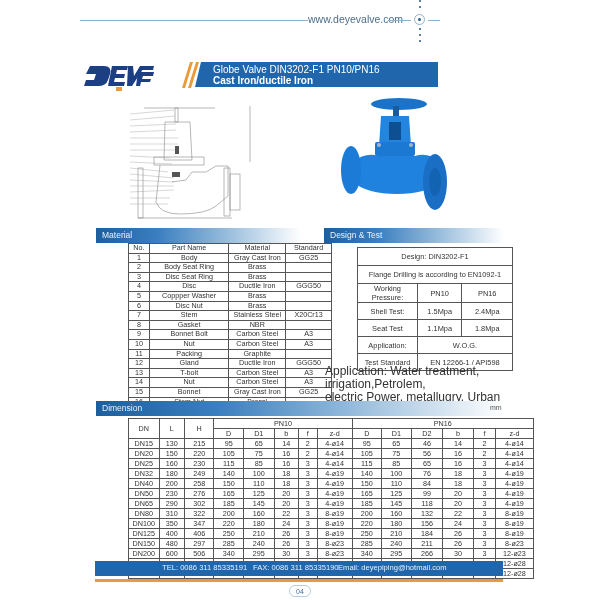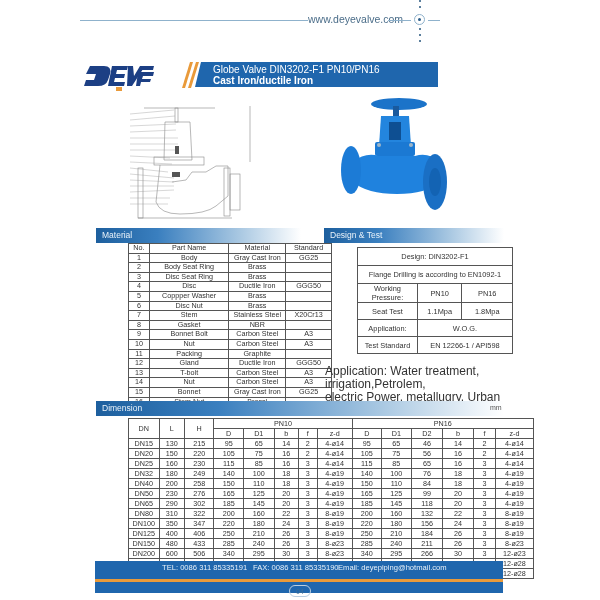--- a/index.html
+++ b/index.html
@@ -30,21 +30,21 @@
   
   table { border-collapse:collapse; font-family:"Liberation Sans", sans-serif;margin-left:32px; }
   .mat td, .mat th { border:1px solid #555; font-size:7.2px; font-weight:normal; text-align:center; padding:0; height:8.6px; line-height:8.6px; color:#333; }
   .dt td { border:1px solid #555; font-size:7.4px; text-align:center; color:#333; padding:0; }
   .dim td, .dim th { border:1px solid #555; font-size:7.2px; font-weight:normal; text-align:center; padding:0; height:9px; line-height:9px; color:#333; }
 
   .app-text { font-size:12px; line-height:13px; color:#333; }
   .mm { font-size:7px; color:#555; }
 
   
-  .foot-bar { left:95px; top:561px; width:408px; height:32px; background:#1f66ad; }
+  .foot-bar { left:95px; top:561px; width:408px; height:15px; background:#1f66ad; }
   .foot-bar span { position:absolute; top:2px; font-size:7.6px; color:#e8f1fa; white-space:nowrap; }
   .foot-orange { left:95px; top:579px; width:408px; height:3px; background:#e99a3a; }
   .page-no { left:289px; top:585px; width:22px; height:12px; font-size:7px; color:#3d6d97; text-align:center; line-height:12px; border:1px solid #b9cde0; border-radius:6px; box-sizing:border-box; }
 </style>
 </head>
 <body>
 
 <div class="abs top-line"></div>
 <div class="abs top-url">www.deyevalve.com</div>
 <div class="abs top-line2"></div>
@@ -260,20 +260,25 @@
       <tr style="height:18px">
         <td colspan="3">Design: DIN3202-F1</td>
       </tr>
   <tr style="height:18px">
         <td colspan="3">Flange Drilling is according to EN1092-1</td>
       </tr>
   <tr style="height:18px">
     <td>Working Pressure:</td>
     <td>PN10</td>
     <td>PN16</td>
+  </tr>
+  <tr style="height:17px">
+    <td>Shell Test:</td>
+    <td>1.5Mpa</td>
+    <td>2.4Mpa</td>
   </tr>
   <tr style="height:17px">
     <td>Seat Test</td>
     <td>1.1Mpa</td>
     <td>1.8Mpa</td>
   </tr>
   <tr style="height:17px">
     <td>Application:</td>
     <td colspan="2">W.O.G.</td>
   </tr>
@@ -489,21 +494,21 @@
         <td>250</td>
         <td>210</td>
         <td>184</td>
         <td>26</td>
         <td>3</td>
         <td>8-ø19</td>
       </tr>
       <tr>
         <td>DN150</td>
         <td>480</td>
-        <td>433</td>
+        <td>297</td>
         <td>285</td>
         <td>240</td>
         <td>26</td>
         <td>3</td>
         <td>8-ø23</td>
         <td>285</td>
         <td>240</td>
         <td>211</td>
         <td>26</td>
         <td>3</td>

